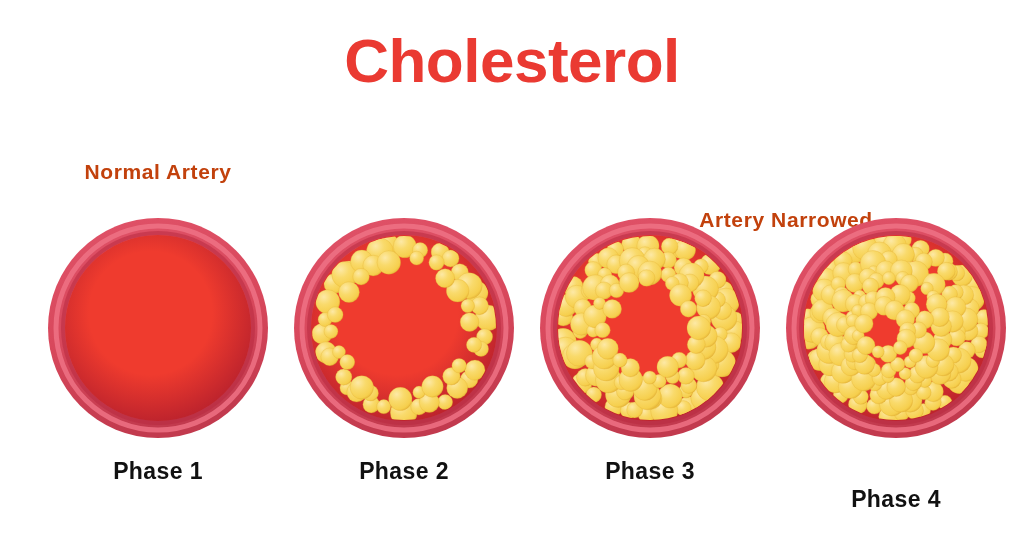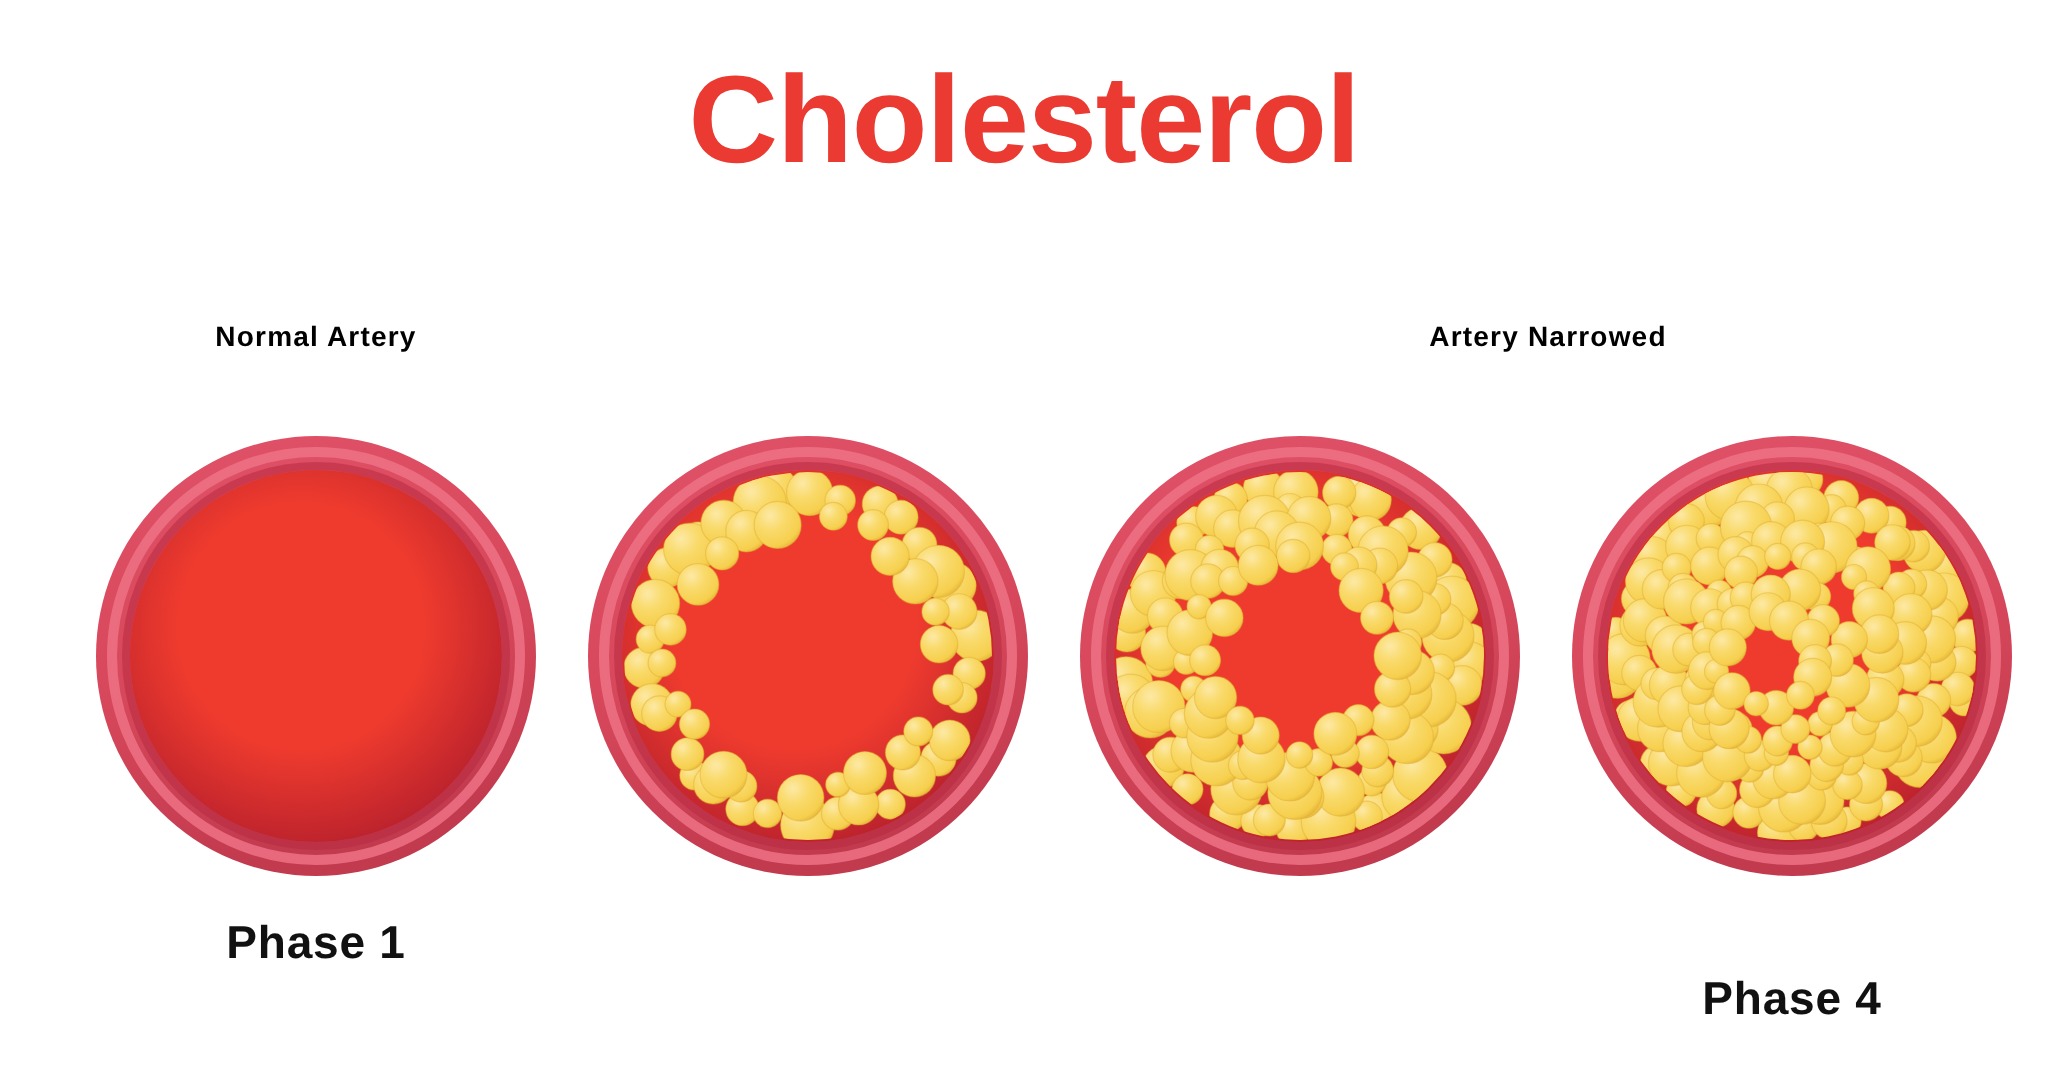--- a/index.html
+++ b/index.html
@@ -36,29 +36,29 @@
     letter-spacing: -0.5px;
     color: #ea3a32;
     line-height: 1.05;
     user-select: none;
   }
 
   
   .top-caption {
     position: absolute;
     top: 160px;
-    font-size: 14px;
+    font-size: 21px;
     font-weight: bold;
-    color: #000000;
+    color: #c2410c;
     letter-spacing: 0.6px;
     white-space: nowrap;
     user-select: none;
   }
   #caption-left  { left: 0;   width: 316px; text-align: center; }
-  #caption-right { right: 12px;  width: 316px; text-align: center; }
+  #caption-right { right: 0;  width: 316px; text-align: center; margin-top: 48px; }
 
   
   .artery {
     position: absolute;
     top: 218px;
     width: 220px;
     height: 220px;
   }
   #artery-0 { left: 48px;  }
   #artery-1 { left: 294px; }
@@ -544,15 +544,17 @@
           <circle cx="102.15" cy="135.88" r="8.65" fill="url(#sphere3)" stroke="#e0ac32" stroke-width="0.6" stroke-opacity="0.45"></circle>
           <circle cx="121.54" cy="112.50" r="8.20" fill="url(#sphere3)" stroke="#e0ac32" stroke-width="0.6" stroke-opacity="0.45"></circle>
           <circle cx="120.34" cy="120.65" r="9.49" fill="url(#sphere3)" stroke="#e0ac32" stroke-width="0.6" stroke-opacity="0.45"></circle>
           <circle cx="92.08" cy="133.86" r="6.11" fill="url(#sphere3)" stroke="#e0ac32" stroke-width="0.6" stroke-opacity="0.45"></circle>
           <circle cx="114.23" cy="129.68" r="6.95" fill="url(#sphere3)" stroke="#e0ac32" stroke-width="0.6" stroke-opacity="0.45"></circle>
         </g>
       </svg>
     </div>
 
   <div class="phase-label" id="phase-label-0">Phase 1</div>
+  <div class="phase-label" id="phase-label-1">Phase 2</div>
+  <div class="phase-label" id="phase-label-2">Phase 3</div>
   <div class="phase-label" id="phase-label-3">Phase 4</div>
 
 </div>
 
 </body></html>

